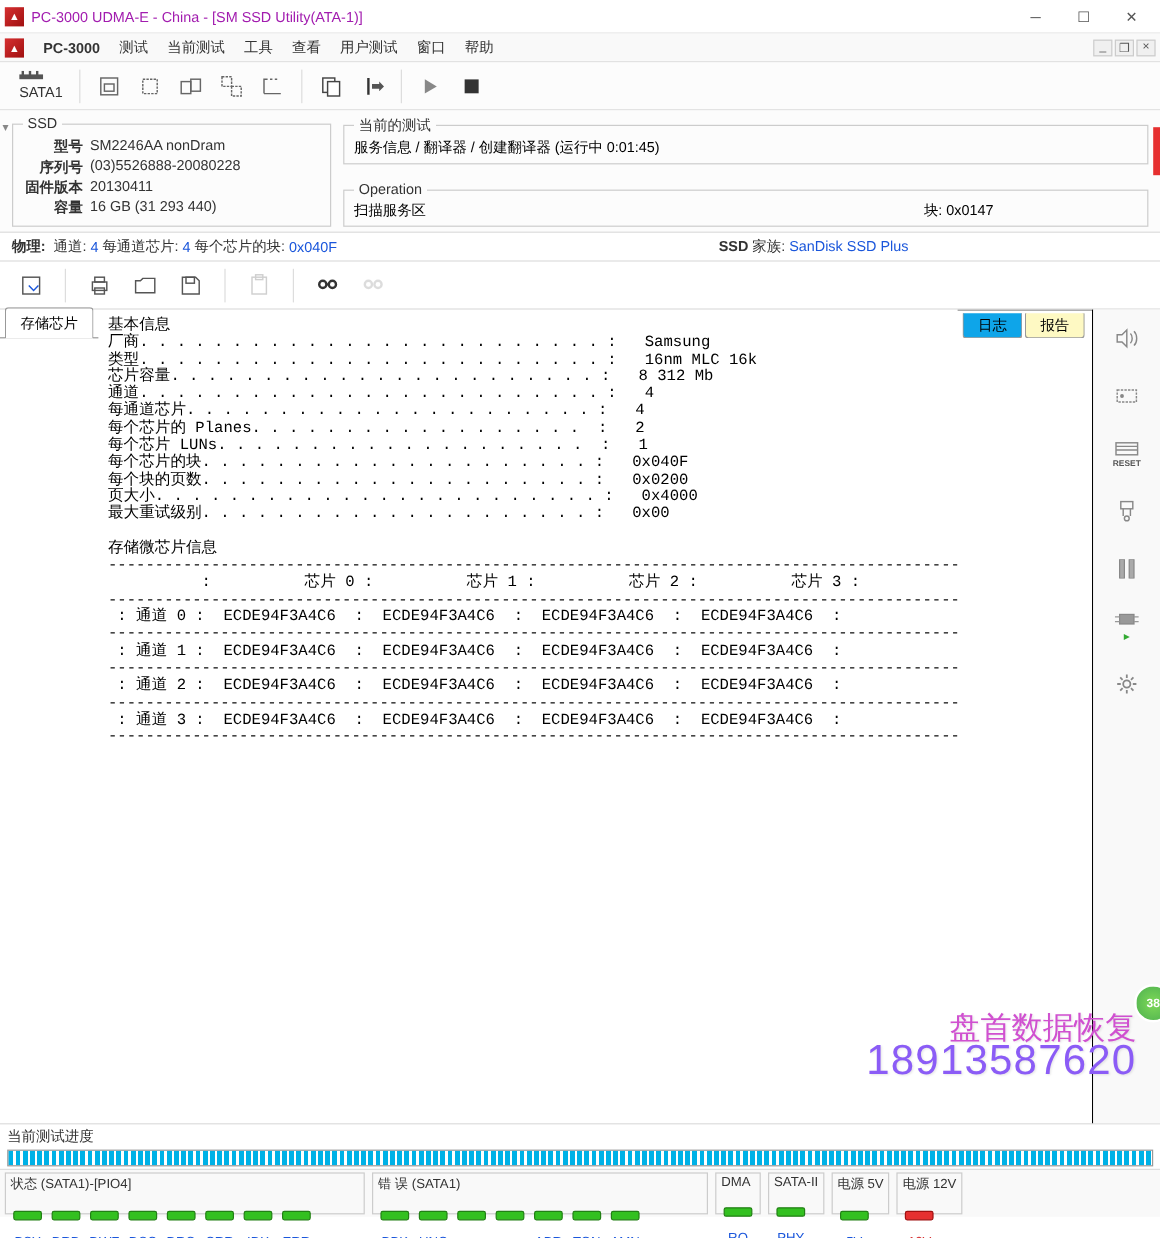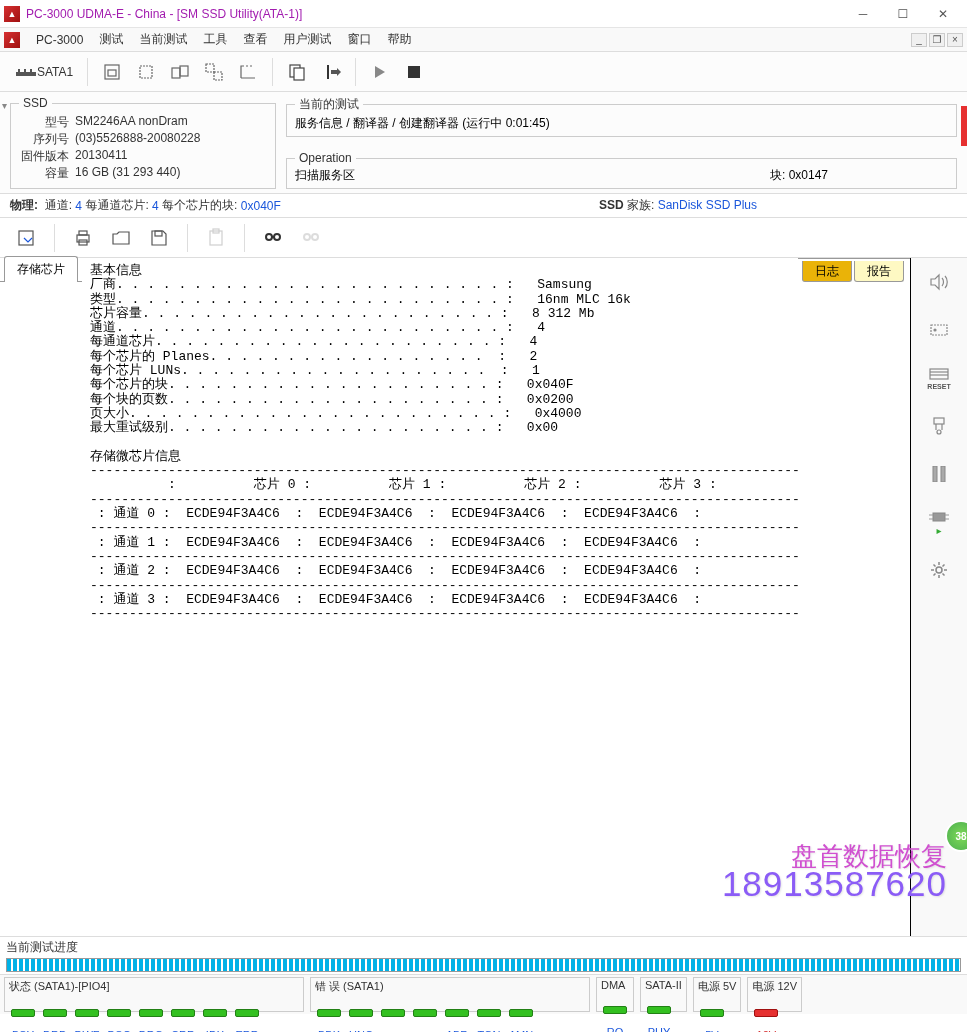--- a/index.html
+++ b/index.html
@@ -10,40 +10,40 @@
 .win-btns{display:flex}
 .win-btn{width:40px;height:24px;display:flex;align-items:center;justify-content:center;color:#555;cursor:pointer}
 .menubar{height:24px;background:#f9f9f9;display:flex;align-items:center;padding:0 4px;border-bottom:1px solid #ddd}
 .menubar .app-icon{margin-right:8px}
 .menu-item{padding:0 8px;color:#333;cursor:pointer;height:100%;display:flex;align-items:center}
 .mdi-btns{display:flex;margin-left:auto;gap:2px}
 .mdi-btn{width:16px;height:14px;display:flex;align-items:center;justify-content:center;color:#555;font-size:10px;cursor:pointer;border:1px solid #ccc;background:#f0f0f0}
 .toolbar1{height:40px;display:flex;align-items:center;padding:0 10px;gap:2px;border-bottom:1px solid #ddd;background:#fcfcfc}
 .tb-sep{width:1px;height:28px;background:#ddd;margin:0 6px}
 .tb-btn{width:32px;height:32px;display:flex;align-items:center;justify-content:center;cursor:pointer;color:#555;border:1px solid transparent}
-.sata-label{font-size:9px;color:#333;text-align:center;display:flex;align-items:flex-end;gap:1px;padding:0 6px}
+.sata-label{font-size:9px;color:#333;text-align:center;display:flex;flex-direction:column;align-items:flex-start;gap:1px;padding:0 6px}
 .infobar{display:flex;border-bottom:1px solid #ddd;background:#fcfcfc}
 .info-left{width:286px;padding:4px 10px;position:relative}
 .info-left fieldset,.info-right fieldset{border:1px solid #ccc;padding:4px 8px 6px;margin:0}
 .info-left legend,.info-right legend{color:#333;padding:0 4px}
 .info-row{display:flex;white-space:nowrap}
-.info-label{width:56px;text-align:right;color:#333;padding-right:6px;font-weight:normal}
+.info-label{width:56px;text-align:right;color:#333;padding-right:6px;font-weight:bold}
 .info-val{color:#333}
 .info-right{flex:1;padding:4px 10px 4px 0;display:flex;flex-direction:column;gap:14px}
 .info-right fieldset{padding:2px 8px 4px}
 .physbar{height:24px;display:flex;align-items:center;padding:0 10px;border-bottom:1px solid #ddd;color:#333}
 .blue{color:#1a56db}
 .toolbar2{height:40px;display:flex;align-items:center;padding:0 10px;gap:6px;border-bottom:1px solid #ddd}
 .main-area{display:flex;height:678px}
 .content{flex:1;display:flex;flex-direction:row;border-right:1px solid #000000}
 .tabstrip{height:24px;display:flex;align-items:flex-end;padding:4px 4px 0;border-bottom:1px solid #999}
 .tab{padding:4px 12px;border:1px solid #999;border-bottom:none;background:#fff;cursor:pointer;border-radius:3px 3px 0 0;position:relative;top:1px}
 .report-area{flex:1;padding:6px 8px;font-family:"Courier New",monospace;font-size:13px;white-space:pre;color:#000;overflow:hidden;line-height:1.1}
 .bottom-tabs{height:24px;display:flex;border-top:1px solid #999;padding:2px 4px 0}
-.btab{padding:2px 12px;border:1px solid #999;border-top:none;cursor:pointer;background:#eab308;border-radius:0 0 3px 3px;margin-right:2px}
+.btab{padding:2px 12px;border:1px solid #999;border-top:none;cursor:pointer;background:#0ea5e9;border-radius:0 0 3px 3px;margin-right:2px}
 .btab.active{background:#fef9c3}
 .rightbar{width:56px;background:#f9f9f9;display:flex;flex-direction:column;align-items:center;padding-top:8px;gap:16px}
 .rb-btn{width:40px;height:32px;display:flex;flex-direction:column;align-items:center;justify-content:center;cursor:pointer;color:#666;font-size:8px}
 .rb-btn svg{stroke:#888}
 .progressbar{padding:2px 6px;border-top:1px solid #ddd}
 .prog-label{color:#333;margin-bottom:2px}
 .prog-track{height:14px;border:1px solid #999;background:repeating-linear-gradient(90deg,#00b1e6 0,#00b1e6 4px,#fff 4px,#fff 6px)}
 .statusbar{display:flex;height:40px;border-top:1px solid #ddd;padding:2px 4px;gap:6px;align-items:stretch;background:#f9f9f9}
 .sgroup{border:1px solid #ccc;padding:1px 4px 2px;display:flex;flex-direction:column}
 .sgroup-label{color:#333;font-size:11px;margin-bottom:15px}
@@ -68,21 +68,21 @@
   <div class="titlebar-text">PC-3000 UDMA-E - China - [SM SSD Utility(ATA-1)]</div>
   <div class="win-btns">
     <div class="win-btn">─</div>
     <div class="win-btn">☐</div>
     <div class="win-btn close">✕</div>
   </div>
 </div>
 
 <div class="menubar">
   <div class="app-icon">▲</div>
-  <span class="menu-item" style="font-weight:normal;color:#333">PC-3000</span>
+  <span class="menu-item" style="font-weight:bold;color:#333">PC-3000</span>
   <span class="menu-item">测试</span>
   <span class="menu-item">当前测试</span>
   <span class="menu-item">工具</span>
   <span class="menu-item">查看</span>
   <span class="menu-item">用户测试</span>
   <span class="menu-item">窗口</span>
   <span class="menu-item">帮助</span>
   <div class="mdi-btns">
     <div class="mdi-btn">_</div>
     <div class="mdi-btn">❐</div>

